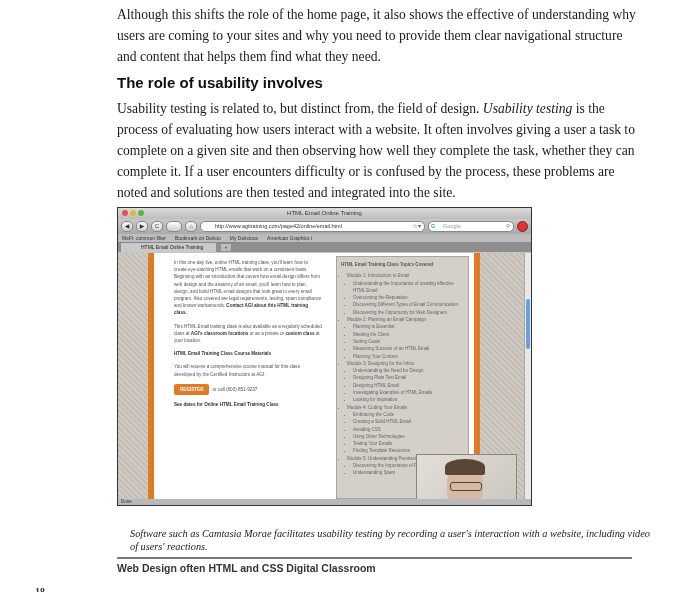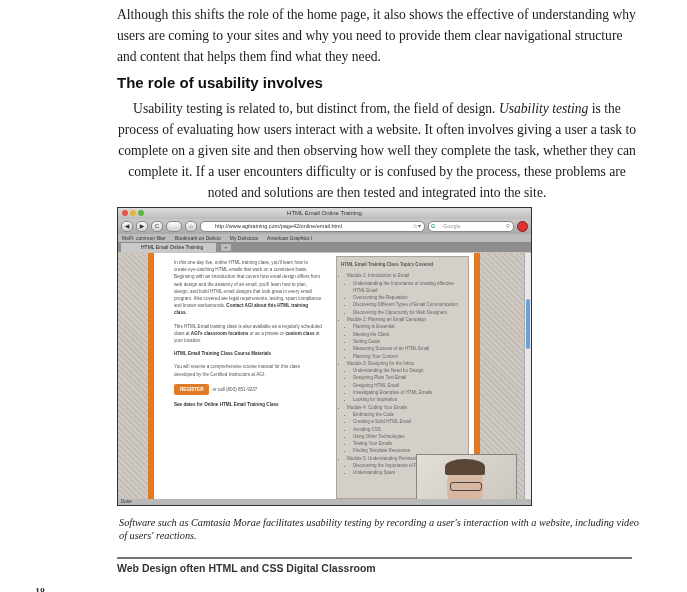--- a/index.html
+++ b/index.html
@@ -1,20 +1,20 @@
 <!DOCTYPE html>
 <html><head>
 <meta charset="utf-8">
 <style>
   html,body{margin:0;padding:0;background:#fff;}
   body{width:687px;height:592px;position:relative;overflow:hidden;font-family:"Liberation Serif","DejaVu Serif",serif;color:#1a1a1a;}
   .para{position:absolute;left:117px;width:520px;font-size:13.6px;line-height:21px;margin:0;}
   #p1{top:4px;}
   #h2{position:absolute;left:117px;top:74px;font-family:"Liberation Sans","DejaVu Sans",sans-serif;font-weight:bold;font-size:15px;margin:0;color:#111;}
-  #p2{top:98px;text-align:center;}
+  #p2{top:98px;}
   em{font-style:italic;}
 
   
   #figure{position:absolute;left:117px;top:207px;width:413px;height:297px;border:1px solid #333;background:#c9c4bd;overflow:hidden;font-family:"Liberation Sans","DejaVu Sans",sans-serif;}
   .titlebar{height:11px;background:linear-gradient(#dcdcdc,#bdbdbd);position:relative;font-size:6px;text-align:center;line-height:11px;color:#333;}
   .lights{position:absolute;left:4px;top:2px;display:flex;gap:2px;}
   .light{width:6px;height:6px;border-radius:50%;}
   .toolbar{height:15px;background:linear-gradient(#c8c8c8,#a9a9a9);display:flex;align-items:center;padding:0 3px;gap:3px;}
   .navbtn{height:9px;min-width:10px;border-radius:5px;background:linear-gradient(#fdfdfd,#cfcfcf);border:1px solid #888;font-size:6px;line-height:9px;text-align:center;color:#333;}
   .url{flex:1;height:9px;border-radius:5px;background:#fff;border:1px solid #888;font-size:5.5px;line-height:9px;padding-left:14px;color:#333;position:relative;}
@@ -39,21 +39,21 @@
   .sidebox ul ul{padding-left:6px;}
   .boxtitle{font-weight:bold;color:#555;margin-bottom:4px;}
   .scrollbar{position:absolute;right:0;top:0;width:6px;bottom:0;background:#e8e8e8;border-left:1px solid #aaa;}
   .thumb{position:absolute;left:1px;width:4px;top:46px;height:50px;background:#6ea0d8;border-radius:2px;}
   .status{position:absolute;left:0;right:0;bottom:0;height:6px;background:#b9b9b9;font-size:4.5px;line-height:6px;padding-left:3px;color:#333;}
   .video{position:absolute;left:298px;top:201px;width:99px;height:74px;background:linear-gradient(135deg,#e3ded8,#c7c2bb);overflow:hidden;border:1px solid #8a857e;}
   .head{position:absolute;left:30px;top:8px;width:36px;height:46px;border-radius:45% 45% 40% 40%;background:#d9b8a3;}
   .hair{position:absolute;left:28px;top:4px;width:40px;height:16px;border-radius:50% 50% 10% 10%;background:#5a4637;}
   .glasses{position:absolute;left:33px;top:27px;width:30px;height:7px;border:1px solid #444;border-radius:3px;}
 
-  #caption{position:absolute;left:117px;top:514px;width:520px;font-style:italic;font-size:10.3px;line-height:13px;margin:2px;}
+  #caption{position:absolute;left:117px;top:514px;width:520px;font-style:italic;font-size:10.3px;line-height:13px;margin:13px;}
   #rule{position:absolute;left:117px;top:557px;width:515px;height:2px;background:#777;}
   #pagenum{position:absolute;left:35px;top:586px;font-family:Liberation Serif, serif;font-weight:bold;font-size:10px;color:#333;}
   #booktitle{position:absolute;left:117px;top:562px;font-family:"Liberation Sans","DejaVu Sans",sans-serif;font-weight:bold;font-size:10.5px;color:#333;}
 </style>
 </head>
 <body>
 
 <p class="para" id="p1">Although this shifts the role of the home page, it also shows the effective of understanding why users are coming to your sites and why you need to provide them clear navigational structure and content that helps them find what they need.</p>
 
 <h2 id="h2">The role of usability involves</h2>

